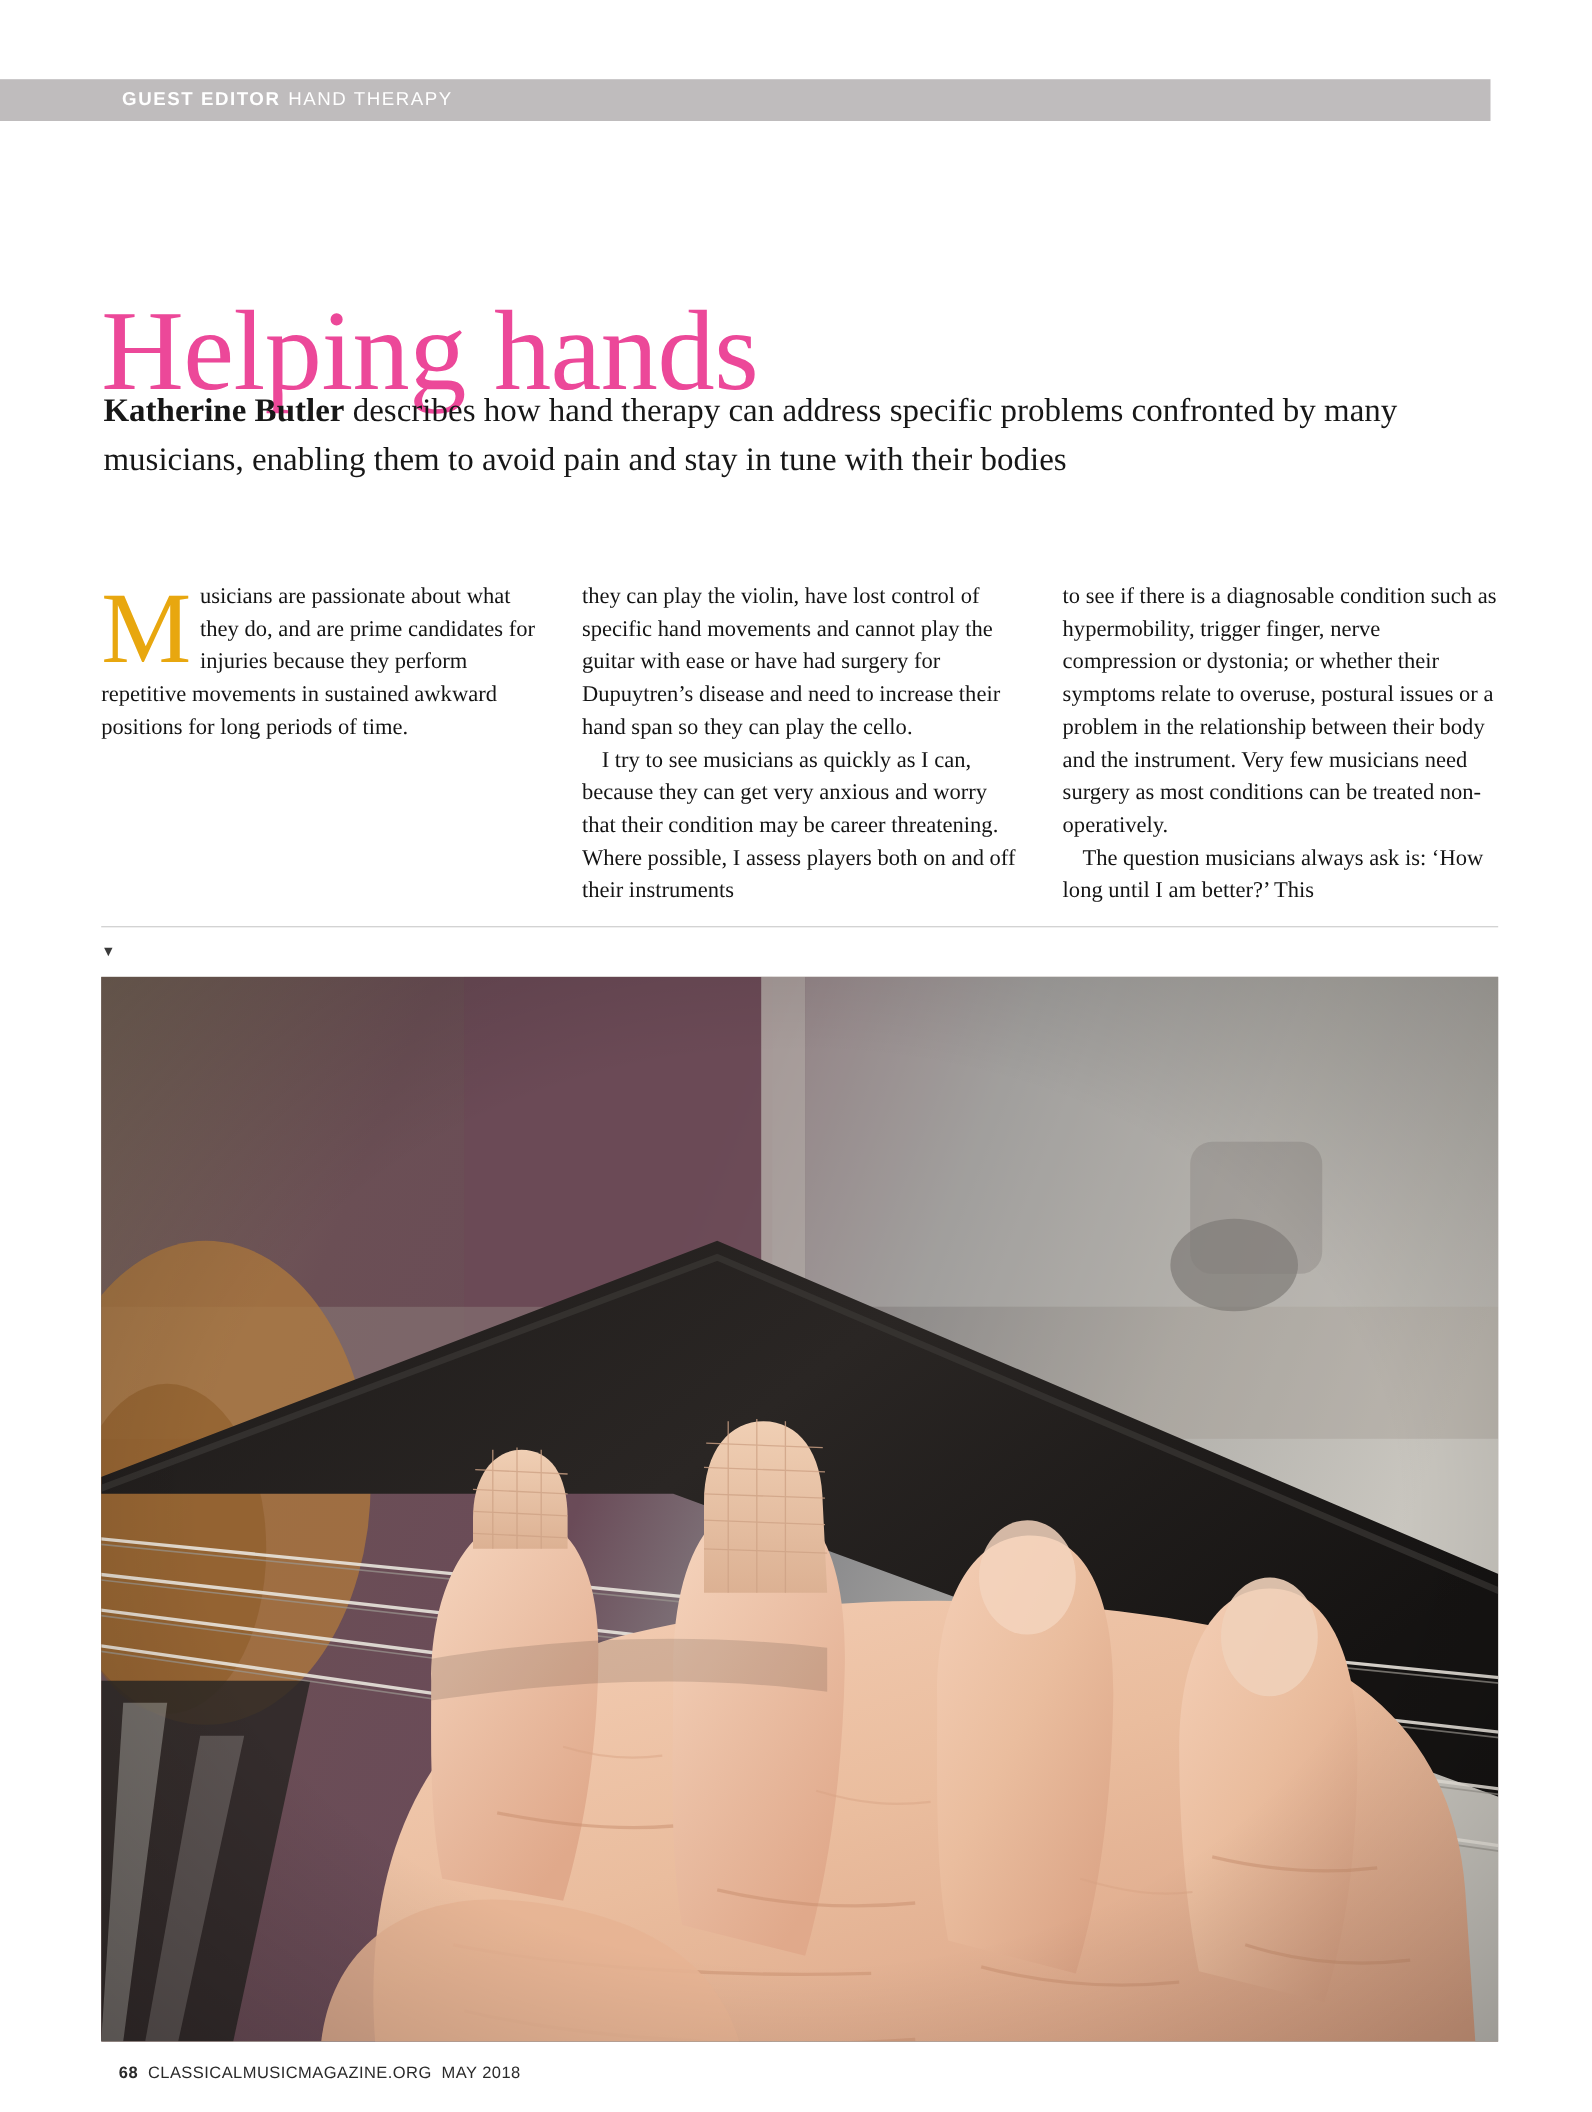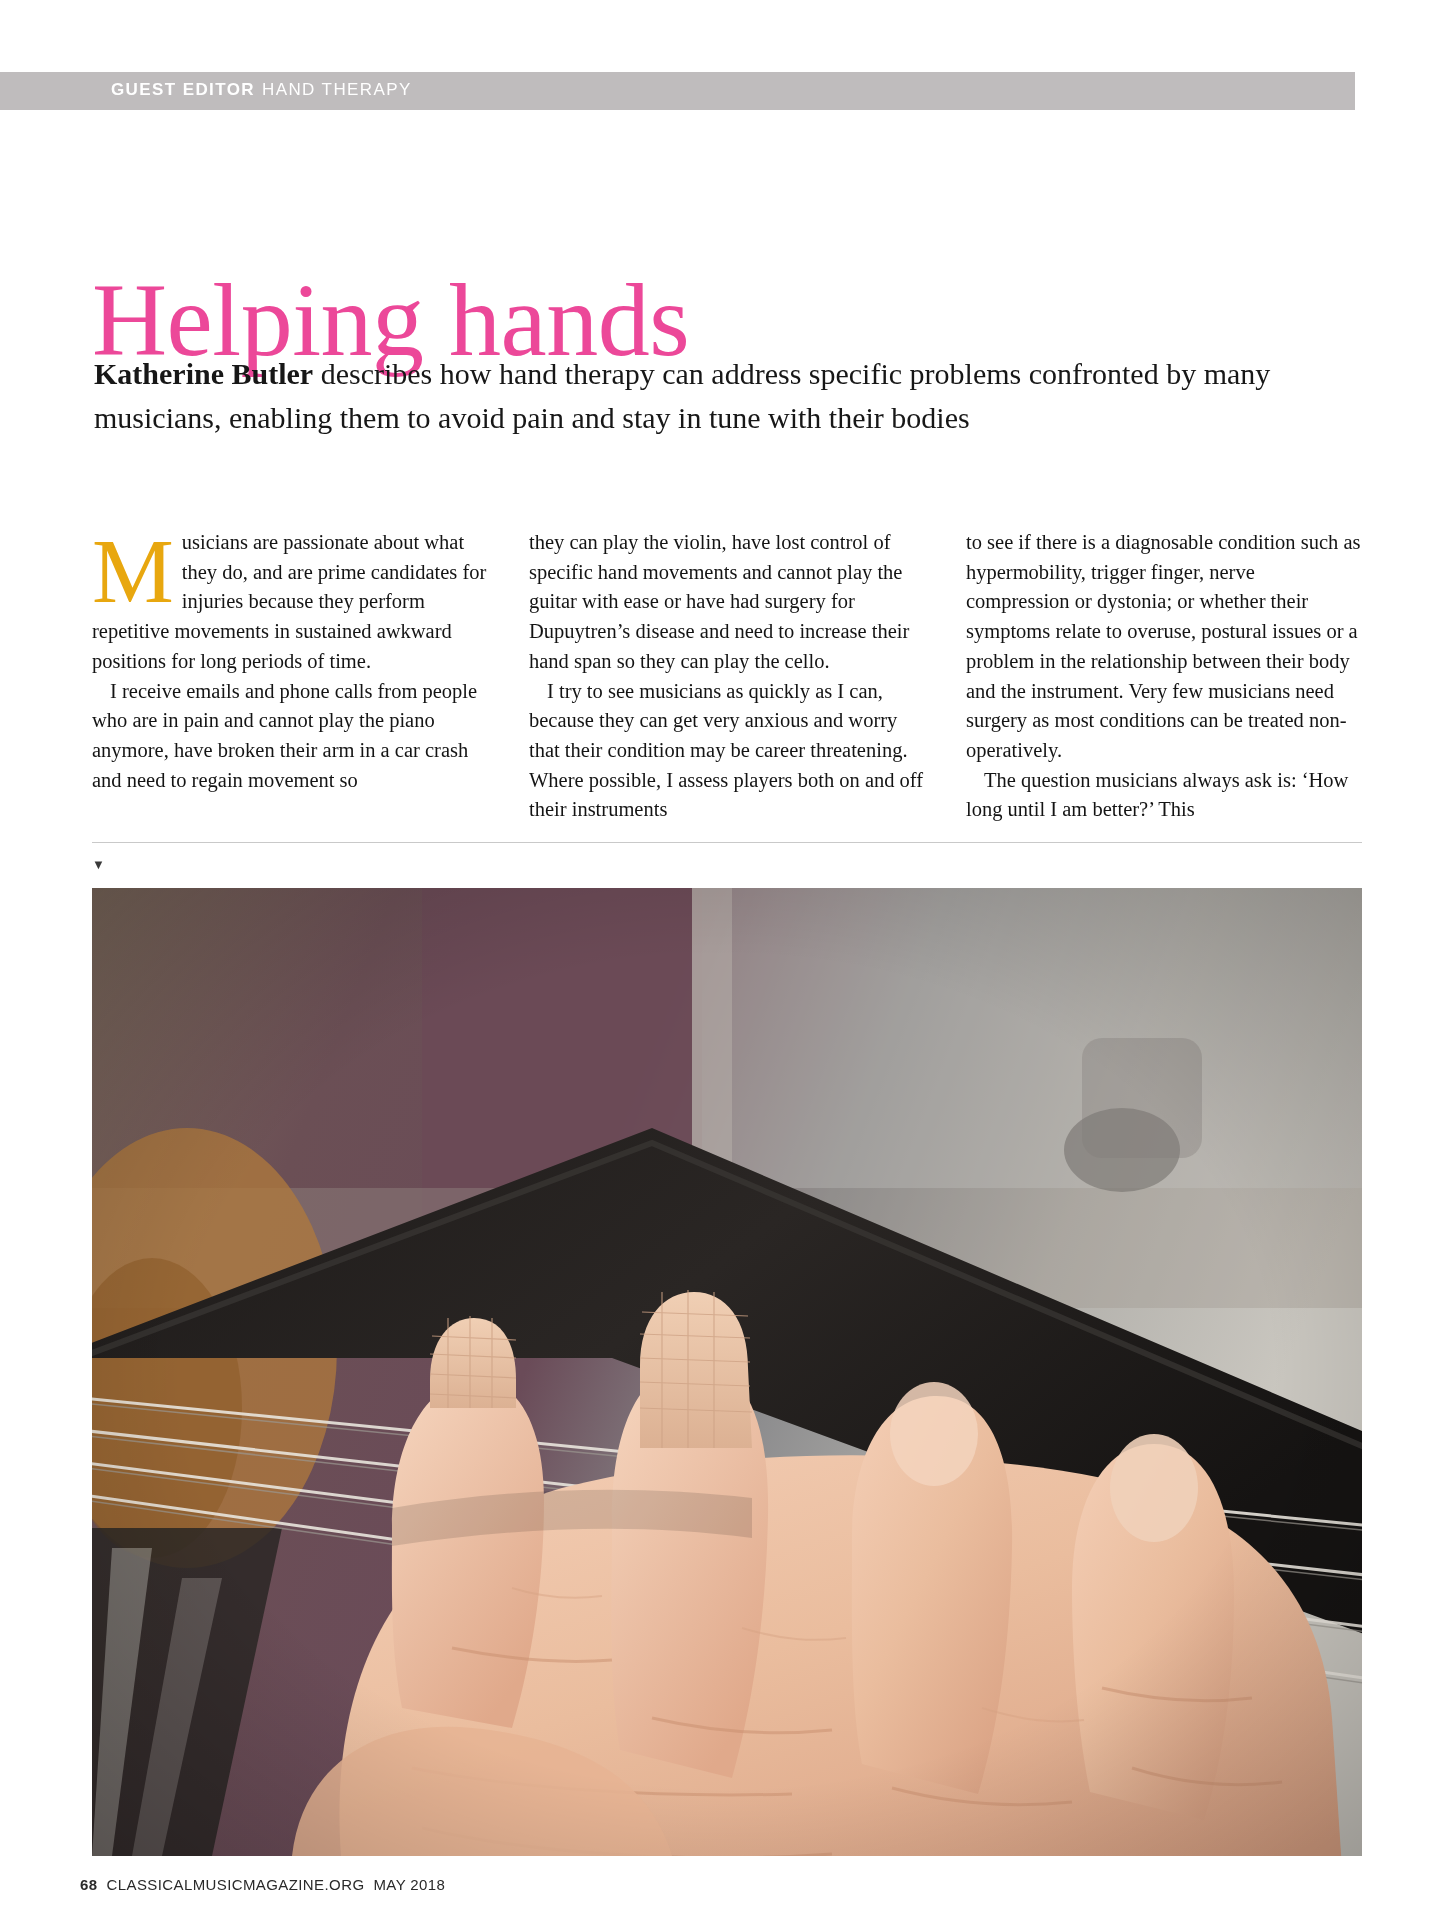--- a/index.html
+++ b/index.html
@@ -149,21 +149,21 @@
   }
   .photo svg {
     display: block;
     width: 100%;
     height: 100%;
   }
 
   
   .footer {
     position: absolute;
-    left: 80px;
+    left: 108px;
     top: 1876px;
     font-family: "Liberation Sans", sans-serif;
     font-size: 15px;
     color: #2a2a2a;
     letter-spacing: 0.4px;
     display: flex;
     align-items: baseline;
     gap: 9px;
   }
   .footer .pagenum { font-weight: bold; }
@@ -180,21 +180,20 @@
 
 <h1 class="headline">Helping hands</h1>
 
 <div class="standfirst">
   <span class="byline">Katherine Butler</span><span> describes how hand therapy can address specific problems confronted by many musicians, enabling them to avoid pain and stay in tune with their bodies</span>
 </div>
 
 <div class="columns">
   <div class="col">
     <p class="dropcap-para"><span class="dropcap">M</span><span>usicians are passionate about what they do, and are prime candidates for injuries because they perform repetitive movements in sustained awkward positions for long periods of time.</span></p>
-    <p>I receive emails and phone calls from people who are in pain and cannot play the piano anymore, have broken their arm in a car crash and need to regain movement so</p>
   </div>
   <div class="col">
     <p>they can play the violin, have lost control of specific hand movements and cannot play the guitar with ease or have had surgery for Dupuytren’s disease and need to increase their hand span so they can play the cello.</p>
     <p>I try to see musicians as quickly as I can, because they can get very anxious and worry that their condition may be career threatening. Where possible, I assess players both on and off their instruments</p>
   </div>
   <div class="col">
     <p>to see if there is a diagnosable condition such as hypermobility, trigger finger, nerve compression or dystonia; or whether their symptoms relate to overuse, postural issues or a problem in the relationship between their body and the instrument. Very few musicians need surgery as most conditions can be treated non-operatively.</p>
     <p>The question musicians always ask is: ‘How long until I am better?’ This</p>
   </div>
 </div>

